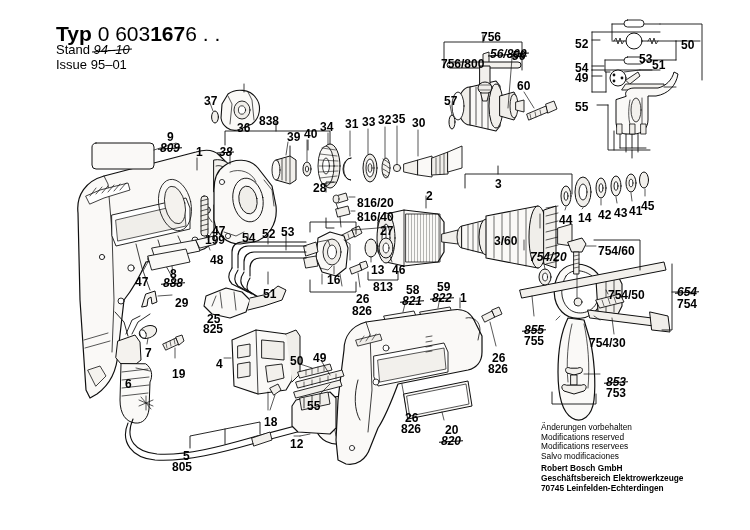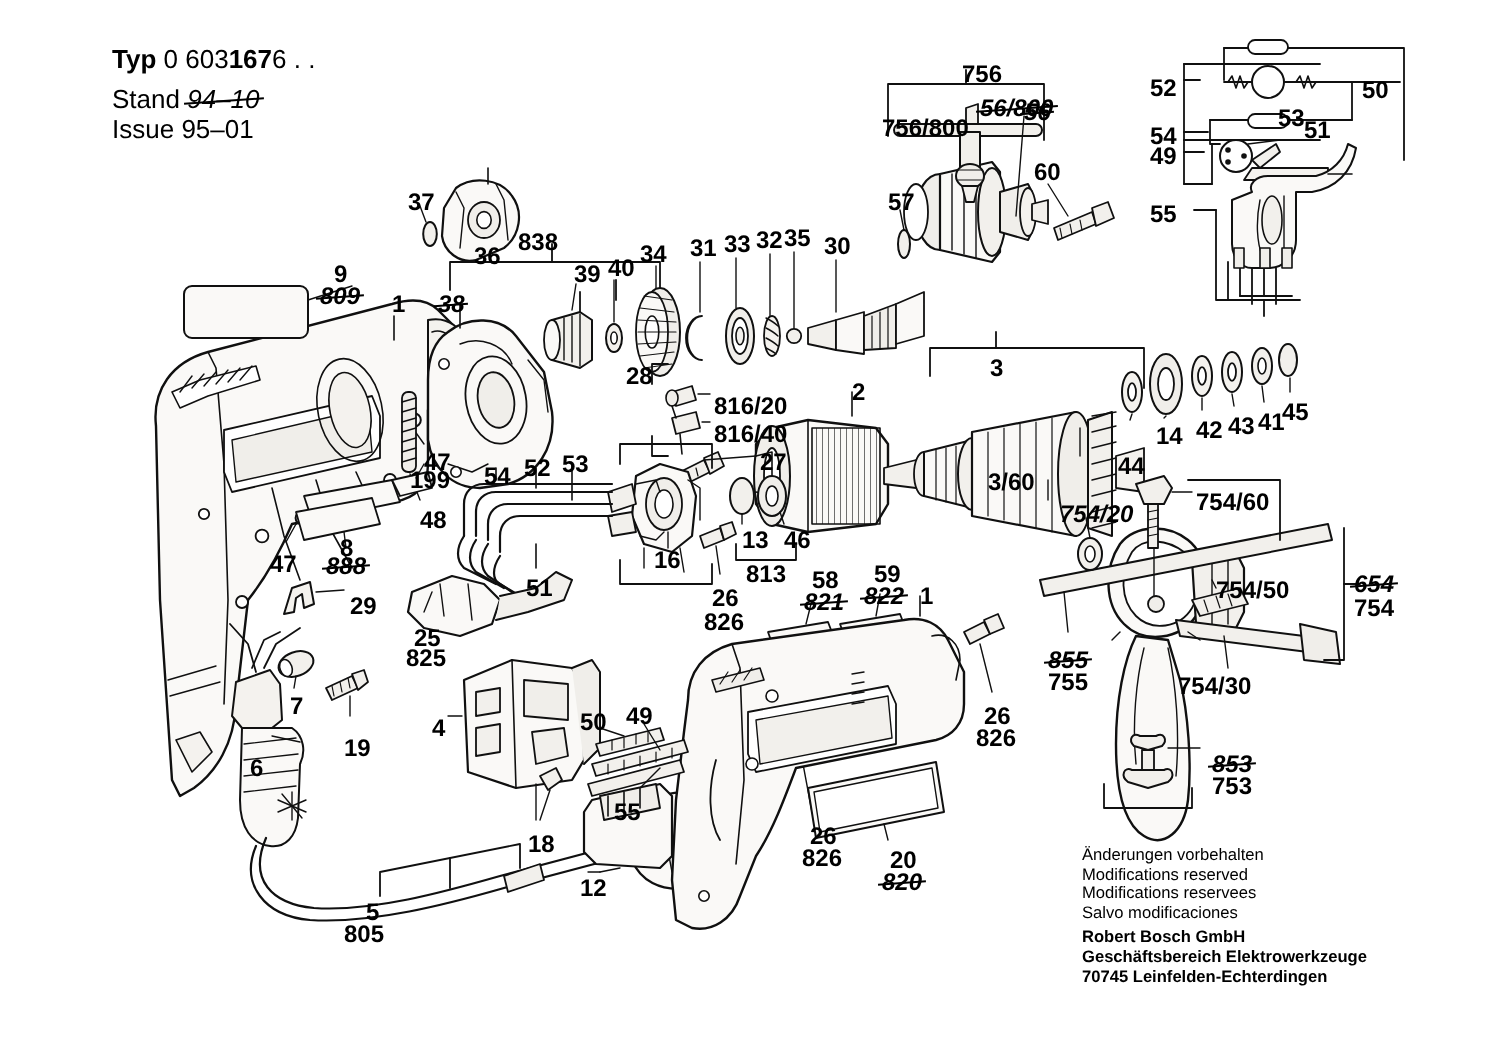--- a/index.html
+++ b/index.html
@@ -2,21 +2,21 @@
 <html><head>
 <meta charset="utf-8">
 <style>
   html,body{margin:0;padding:0;background:#ffffff;}
   body{width:750px;height:530px;position:relative;overflow:hidden;
        font-family:"Liberation Sans", sans-serif; color:#000;}
   #sheet{position:absolute;left:0;top:0;width:750px;height:530px;background:#fff;}
   svg.art{position:absolute;left:0;top:0;width:750px;height:530px;}
   
   .hdr{position:absolute;}
-  .typ{left:56px;top:22px;font-size:13px;}
+  .typ{left:56px;top:22px;font-size:21px;}
   .typ b{font-weight:bold;}
   .stand{left:56px;top:42px;font-size:13px;}
   .issue{left:56px;top:57px;font-size:13px;}
   .strike{position:relative;font-style:italic;}
   .strike::after{content:"";position:absolute;left:-2px;right:-2px;top:52%;
      height:1.4px;background:#000;transform:rotate(-4deg);}
   .strike2::after{content:"";position:absolute;left:-2px;right:-2px;top:48%;
      height:1.4px;background:#000;}
   
   .foot{position:absolute;left:541px;top:423px;font-size:8.3px;line-height:9.6px;}
@@ -843,21 +843,21 @@
       <div class="lbl strike strike2" style="left: 402px; top: 295px;">821</div>
       <div class="lbl" style="left: 437px; top: 281px;">59</div>
       <div class="lbl strike strike2" style="left: 432px; top: 292px;">822</div>
       <div class="lbl" style="left: 460px; top: 292px;">1</div>
       <div class="lbl" style="left: 492px; top: 352px;">26</div>
       <div class="lbl" style="left: 488px; top: 363px;">826</div>
       <div class="lbl" style="left: 405px; top: 412px;">26</div>
       <div class="lbl" style="left: 401px; top: 423px;">826</div>
       <div class="lbl" style="left: 445px; top: 424px;">20</div>
       <div class="lbl strike strike2" style="left: 441px; top: 435px;">820</div>
-      <div class="lbl" style="left: 559px; top: 227px; text-align: right;">44</div>
+      <div class="lbl" style="left: 559px; top: 214px; text-align: right;">44</div>
       <div class="lbl" style="left: 578px; top: 212px;">14</div>
       <div class="lbl" style="left: 598px; top: 209px;">42</div>
       <div class="lbl" style="left: 614px; top: 207px;">43</div>
       <div class="lbl" style="left: 629px; top: 205px;">41</div>
       <div class="lbl" style="left: 641px; top: 200px;">45</div>
       <div class="lbl" style="left: 530px; top: 251px; font-style: italic;">754/20</div>
       <div class="lbl" style="left: 598px; top: 245px;">754/60</div>
       <div class="lbl" style="left: 608px; top: 289px;">754/50</div>
       <div class="lbl strike strike2" style="left: 677px; top: 286px;">654</div>
       <div class="lbl" style="left: 677px; top: 298px;">754</div>

